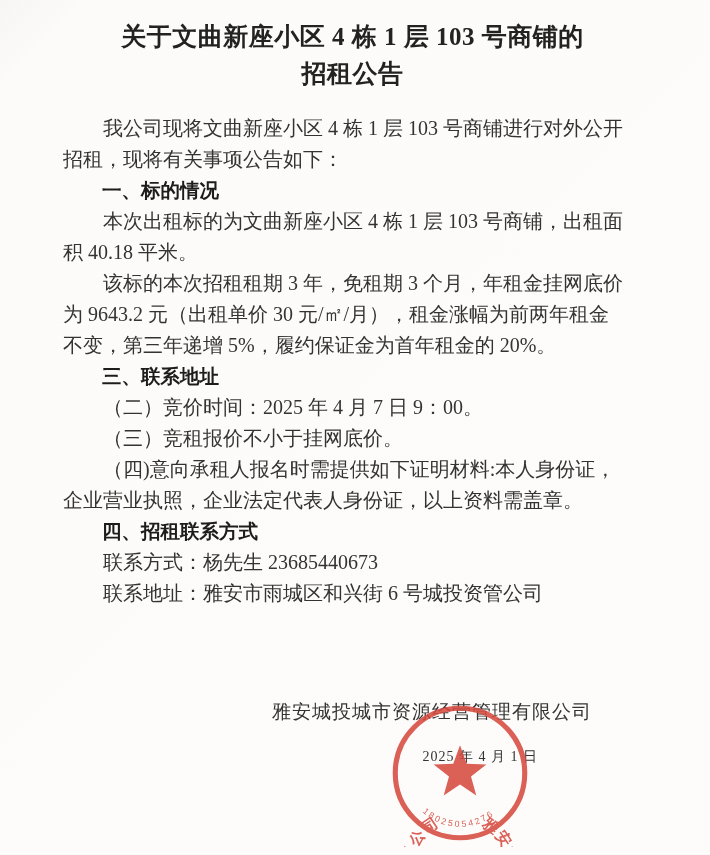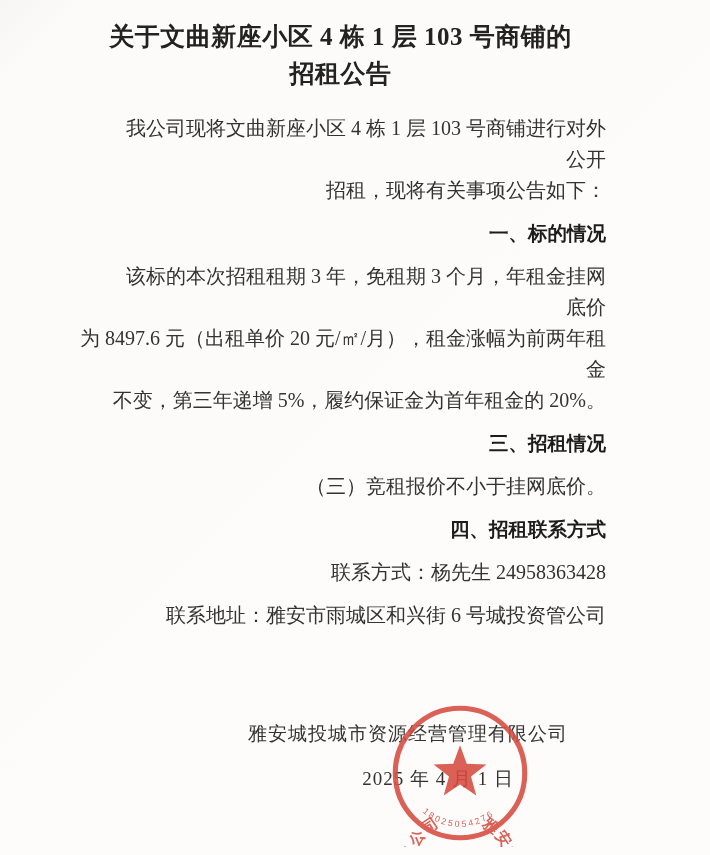--- a/index.html
+++ b/index.html
@@ -8,49 +8,49 @@
     background:#ffffff;
     font-family:"Liberation Serif", serif;
     color:#2e2e2e;
     overflow:hidden;
   }
   .page {
     position:relative;
     width:710px; height:855px;
     background:linear-gradient(135deg,#f7f6f4 0%, #fcfbf9 6%, #fdfcfb 100%);
   }
-  .content { padding:18px 92px 0 63px; }
+  .content { padding:18px 68px 0 63px; }
 
   .doc-title {
     font-size:25px; line-height:37px;
     font-weight:bold; text-align:center;
     color:#222; white-space:pre-line;
     letter-spacing:0.5px;
   }
   .blocks { margin-top:21px; }
-  .blocks p { margin:12px; white-space:pre-wrap;text-align:right; }
+  .blocks p { margin:0; white-space:pre-wrap; }
   .para, .item, .contact {
     font-size:20px; line-height:31px;
     text-indent:2em; color:#333;
   }
   .heading {
     font-family:Liberation Serif, serif;
     font-size:19.5px; line-height:31px;
     font-weight:bold; text-indent:2em; color:#1c1c1c;
   }
 
   .signature { margin-top:88px; }
   .sig-company {
     text-align:right; padding-right:50px;
     font-size:19px; line-height:30px; color:#333;
     letter-spacing:1px;
   }
   .sig-date {
     text-align:right; padding-right:104px;
-    font-size:19px; line-height:30px; color:#333;
+    font-size:14px; line-height:30px; color:#333;
     margin-top:15px; letter-spacing:1px;
   }
 
   .seal {
     position:absolute;
     left:386px; top:699px;
     width:148px; height:148px;
     opacity:0.87;
     pointer-events:none;
   }
@@ -63,27 +63,32 @@
 <div class="page">
   <div class="content">
 
     <div class="doc-title">关于文曲新座小区 4 栋 1 层 103 号商铺的
 招租公告</div>
 
     <div class="blocks">
       <p class="para">我公司现将文曲新座小区 4 栋 1 层 103 号商铺进行对外公开
 招租，现将有关事项公告如下：</p>
       <p class="heading">一、标的情况</p>
+      <p class="para">本次出租标的为文曲新座小区 4 栋 1 层 103 号商铺，出租面
+积 40.18 平米。</p>
       <p class="para">该标的本次招租租期 3 年，免租期 3 个月，年租金挂网底价
-为 8497.6 元（出租单价 20 元/㎡/月），租金涨幅为前两年租金
+为 9643.2 元（出租单价 30 元/㎡/月），租金涨幅为前两年租金
 不变，第三年递增 5%，履约保证金为首年租金的 20%。</p>
-      <p class="heading">三、招租情况</p>
+      <p class="heading">三、联系地址</p>
+      <p class="item">（二）竞价时间：2025 年 4 月 7 日 9：00。</p>
       <p class="item">（三）竞租报价不小于挂网底价。</p>
+      <p class="item">（四)意向承租人报名时需提供如下证明材料:本人身份证，
+企业营业执照，企业法定代表人身份证，以上资料需盖章。</p>
       <p class="heading">四、招租联系方式</p>
-      <p class="contact">联系方式：杨先生 24958363428</p>
+      <p class="contact">联系方式：杨先生 23685440673</p>
       <p class="contact">联系地址：雅安市雨城区和兴街 6 号城投资管公司</p>
     </div>
 
     <div class="signature">
       <div class="sig-company">雅安城投城市资源经营管理有限公司</div>
       <div class="sig-date">2025 年 4 月 1 日</div>
     </div>
   </div>
 
   <div class="seal">

